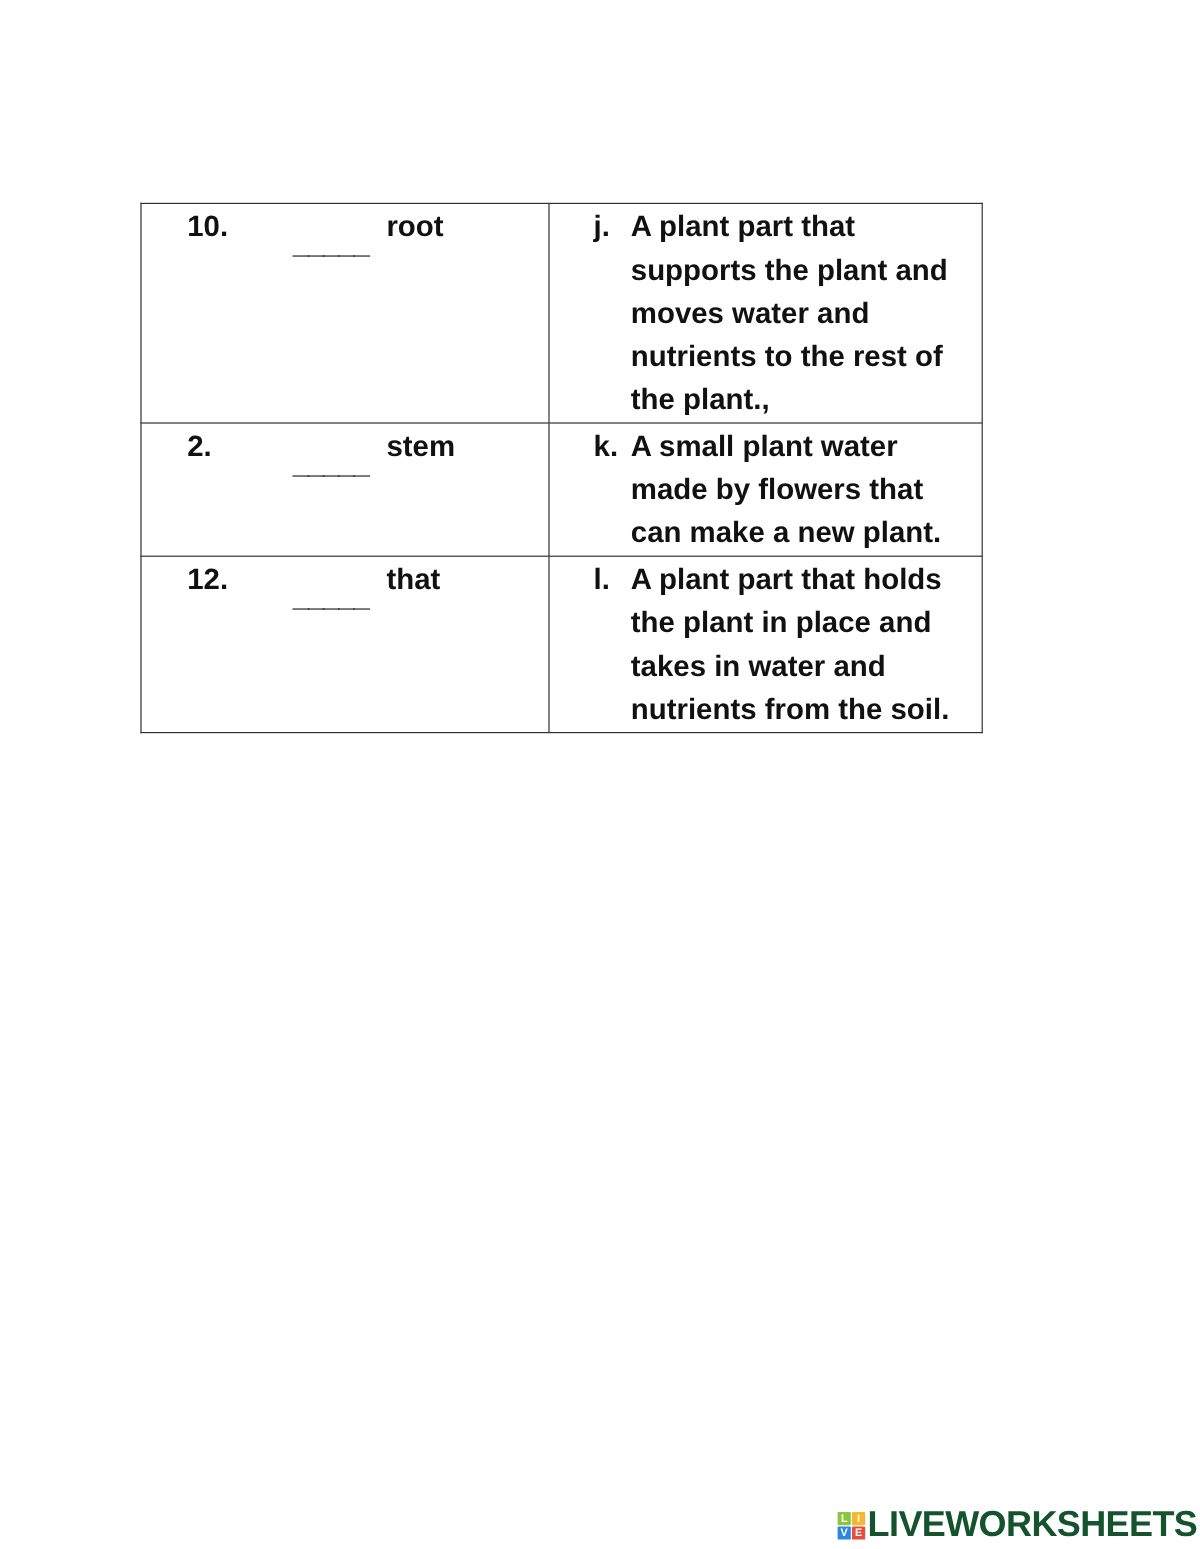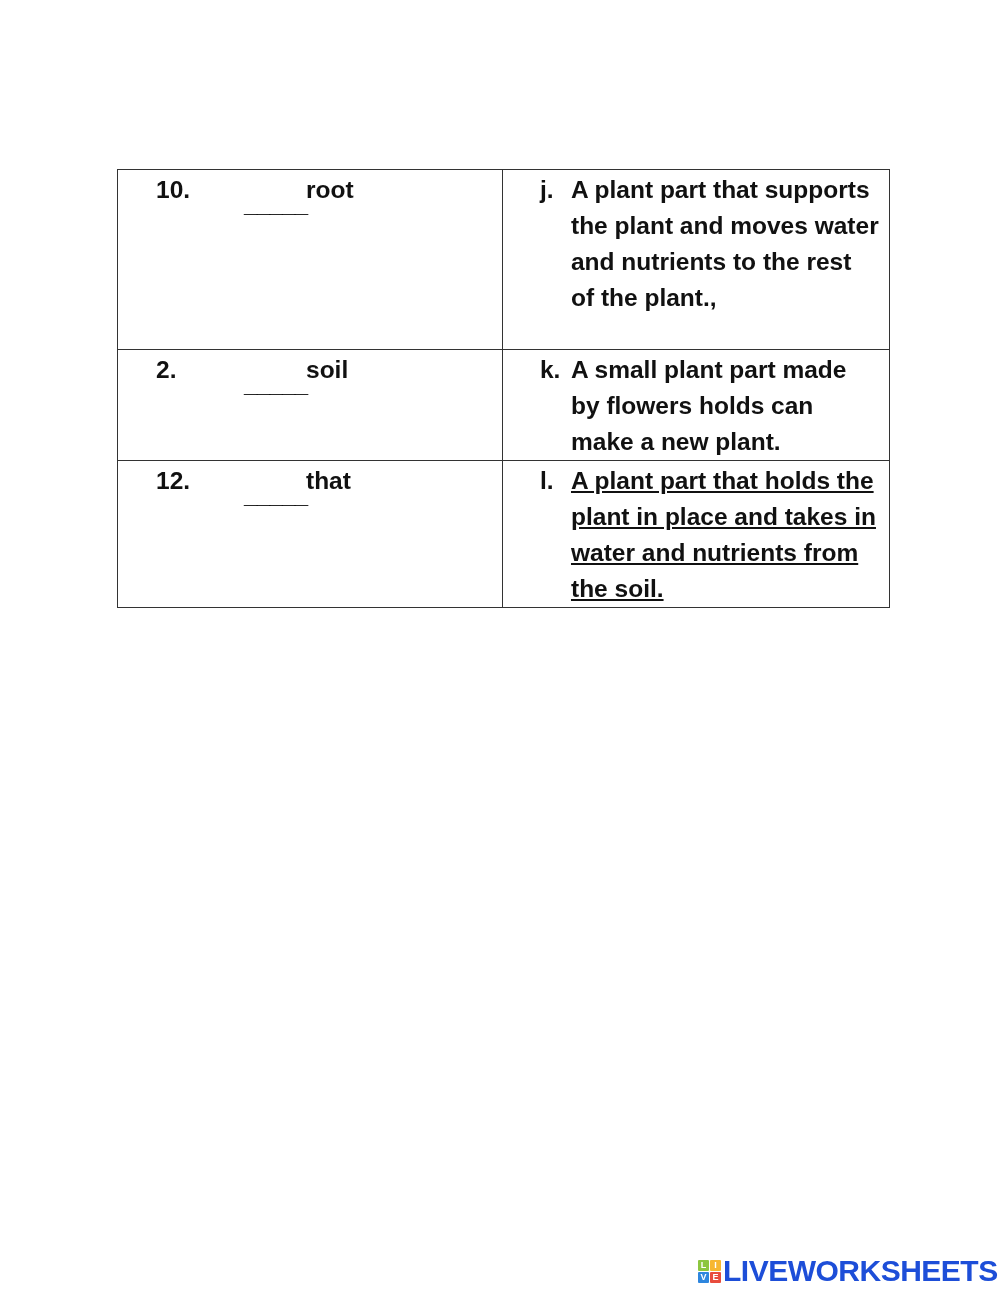--- a/index.html
+++ b/index.html
@@ -1,28 +1,28 @@
 <!DOCTYPE html>
 <html><head>
 <meta charset="utf-8">
 <style>
   html, body { margin:0; padding:0; }
   body { width:1000px; height:1291px; background:#ffffff; position:relative; overflow:hidden;
          font-family:"Liberation Sans", "DejaVu Sans", sans-serif; color:#111; }
-  .ws-table { position:absolute; left:117px; top:169px; width:773px; border-collapse:collapse;border-radius:32px; }
+  .ws-table { position:absolute; left:117px; top:169px; width:702px; border-collapse:collapse;border-radius:32px; }
   .ws-table td { border:1.5px solid #333; vertical-align:top; padding:0; font-weight:bold; font-size:24.5px; line-height:36px; }
   .ws-table td.left { width:380px; }
   .ws-table td.right { width:382px; }
   .row-1 td { height:179px; }
   .row-2 td { height:108px; }
-  .row-3 td { height:142px;text-decoration:underline; }
+  .row-3 td { height:142px; }
   .left-inner { position:relative; height:100%; padding-top:2px; }
   .num { position:absolute; left:38px; top:2px; }
   .blank { position:absolute; left:126px; top:16px; letter-spacing:-1px; }
-  .word { position:absolute; left:188px; top:2px; }
+  .word { position:absolute; left:204px; top:2px; }
   .right-inner { position:relative; padding:2px 10px 0 68px; }
   .letter { position:absolute; left:37px; top:2px; }
   .def { display:block; }
 
   .logo { position:absolute; left:698px; top:1256px; height:30px; display:flex; align-items:center; }
   .logo-grid { display:grid; grid-template-columns:11px 11px; grid-template-rows:11px 11px; gap:1px; margin-right:2px; }
   .logo-grid span { font-size:9px; line-height:11px; text-align:center; color:#fff; font-weight:bold; border-radius:1px; }
   .logo-text { font-family:"Liberation Sans", sans-serif; font-weight:bold; font-size:30px; color:#1f3a6e; letter-spacing:-0.5px; line-height:30px; }
 </style>
 </head>
@@ -43,27 +43,27 @@
         <span class="letter">j.</span>
         <span class="def">A plant part that supports the plant and moves water and nutrients to the rest of the plant.,</span>
       </div>
     </td>
   </tr>
   <tr class="row-2">
     <td class="left">
       <div class="left-inner">
         <span class="num">2.</span>
         <span class="blank">_____</span>
-        <span class="word">soil</span>
+        <span class="word">stem</span>
       </div>
     </td>
     <td class="right">
       <div class="right-inner">
         <span class="letter">k.</span>
-        <span class="def">A small plant part made by flowers holds can make a new plant.</span>
+        <span class="def">A small plant water made by flowers that can make a new plant.</span>
       </div>
     </td>
   </tr>
   <tr class="row-3">
     <td class="left">
       <div class="left-inner">
         <span class="num">12.</span>
         <span class="blank">_____</span>
         <span class="word">that</span>
       </div>
@@ -78,14 +78,14 @@
 </tbody>
   </table>
 
 <div class="logo">
   <div class="logo-grid">
     <span class="tile" style="background: rgb(140, 198, 63);">L</span>
     <span class="tile" style="background: rgb(247, 183, 49);">I</span>
     <span class="tile" style="background: rgb(46, 134, 222);">V</span>
     <span class="tile" style="background: rgb(232, 76, 61);">E</span>
   </div>
-  <span class="logo-text" style="color: #1d4ed8;">LIVEWORKSHEETS</span>
+  <span class="logo-text" style="color: #14532d;">LIVEWORKSHEETS</span>
 </div>
 
 </body></html>

